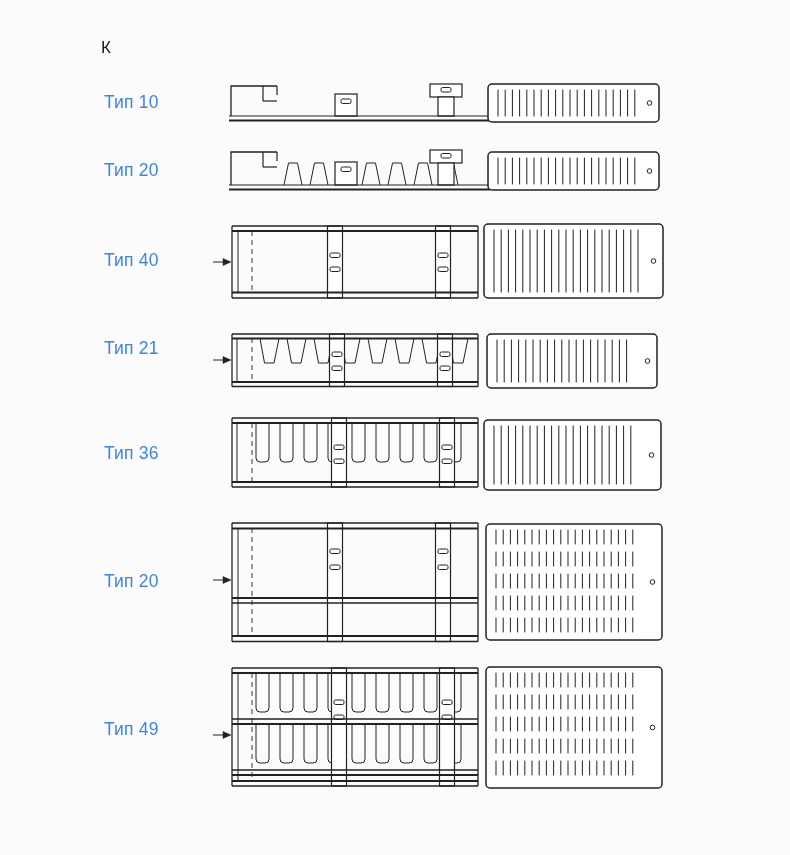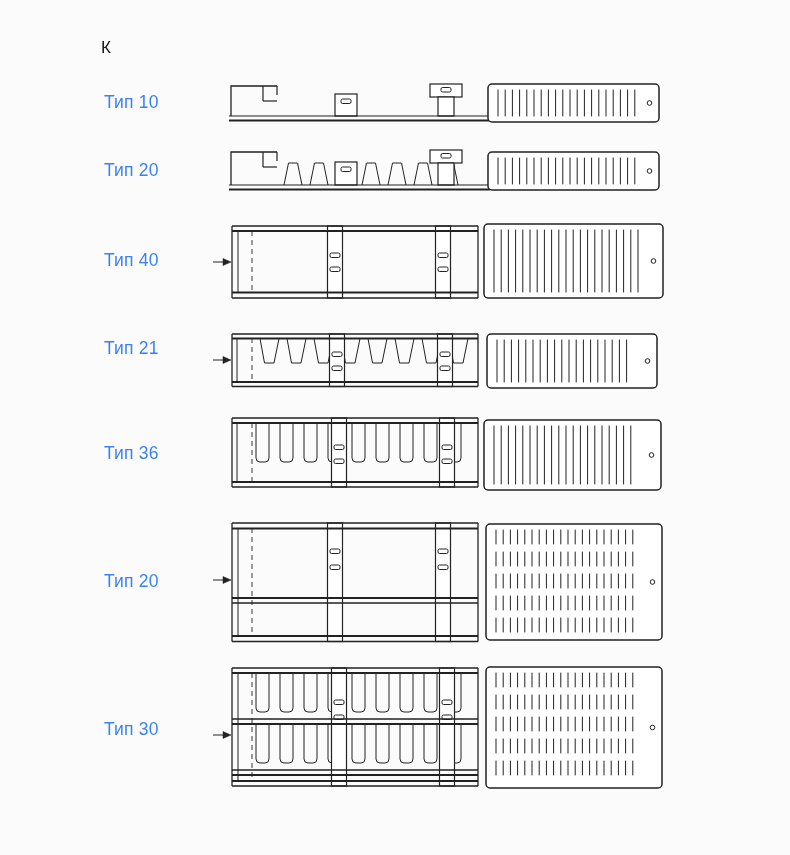--- a/index.html
+++ b/index.html
@@ -27,21 +27,21 @@
 
 <div class="page">
   <div class="corner-label">К</div>
 
   <div class="row-label" style="top:92px">Тип 10</div>
   <div class="row-label" style="top:160px">Тип 20</div>
   <div class="row-label" style="top:250px">Тип 40</div>
   <div class="row-label" style="top:338px">Тип 21</div>
   <div class="row-label" style="top:443px">Тип 36</div>
   <div class="row-label" style="top:571px">Тип 20</div>
-  <div class="row-label" style="top:719px">Тип 30</div>
+  <div class="row-label" style="top:719px">Тип 49</div>
 
   <svg id="canvas" width="790" height="855" viewBox="0 0 790 855">
       <g>
         <g>
           <path d="M231,116 L231,86 L277,86" stroke="#222222" stroke-width="1.3" fill="none"></path>
           <line x1="263" y1="86" x2="263" y2="101" stroke="#222222" stroke-width="1.2"></line>
           <line x1="263" y1="101" x2="277" y2="101" stroke="#222222" stroke-width="1.2"></line>
           <line x1="277" y1="86" x2="277" y2="95" stroke="#222222" stroke-width="1.2"></line>
           <rect x="335" y="94" width="22" height="22" stroke="#222222" stroke-width="1.2" fill="#ffffff"></rect>
           <rect x="341" y="99" width="10" height="4.5" stroke="#222222" stroke-width="1" fill="#ffffff" rx="1.5"></rect>

